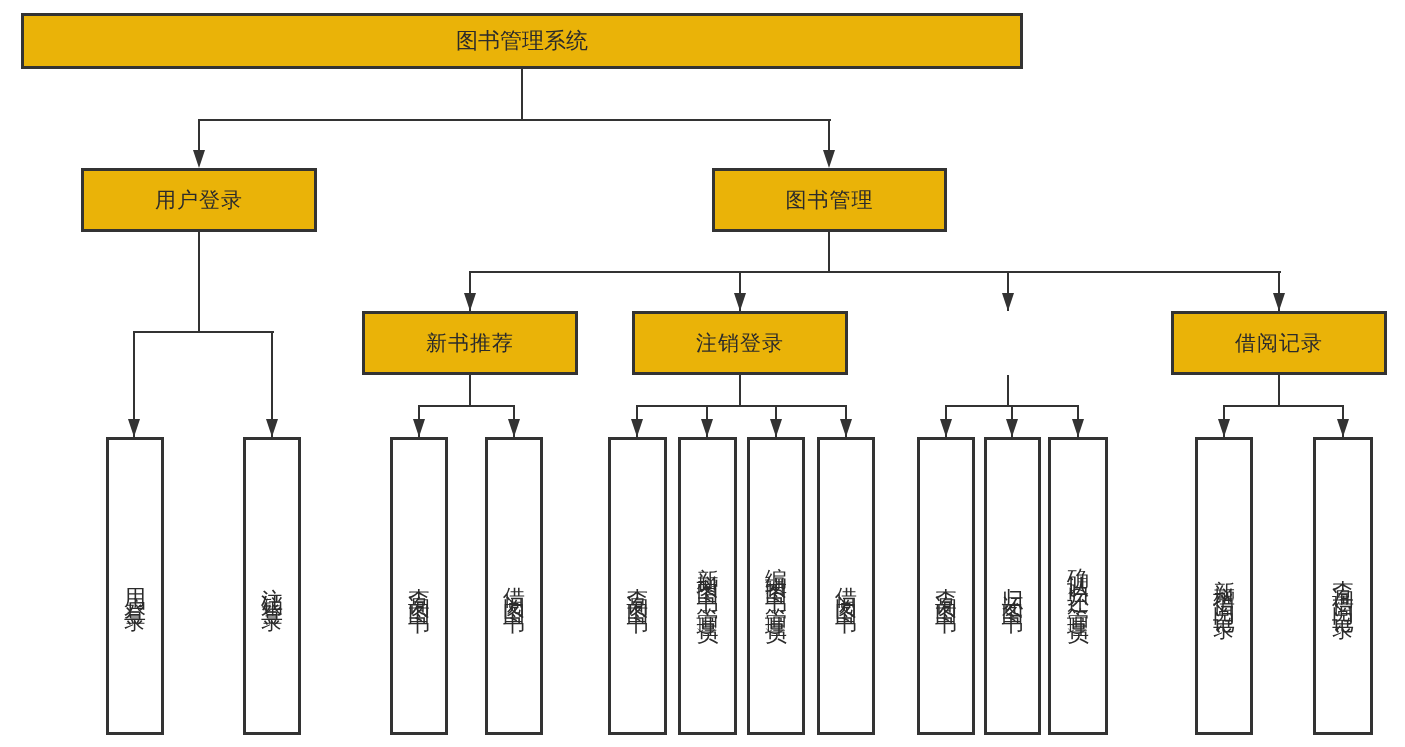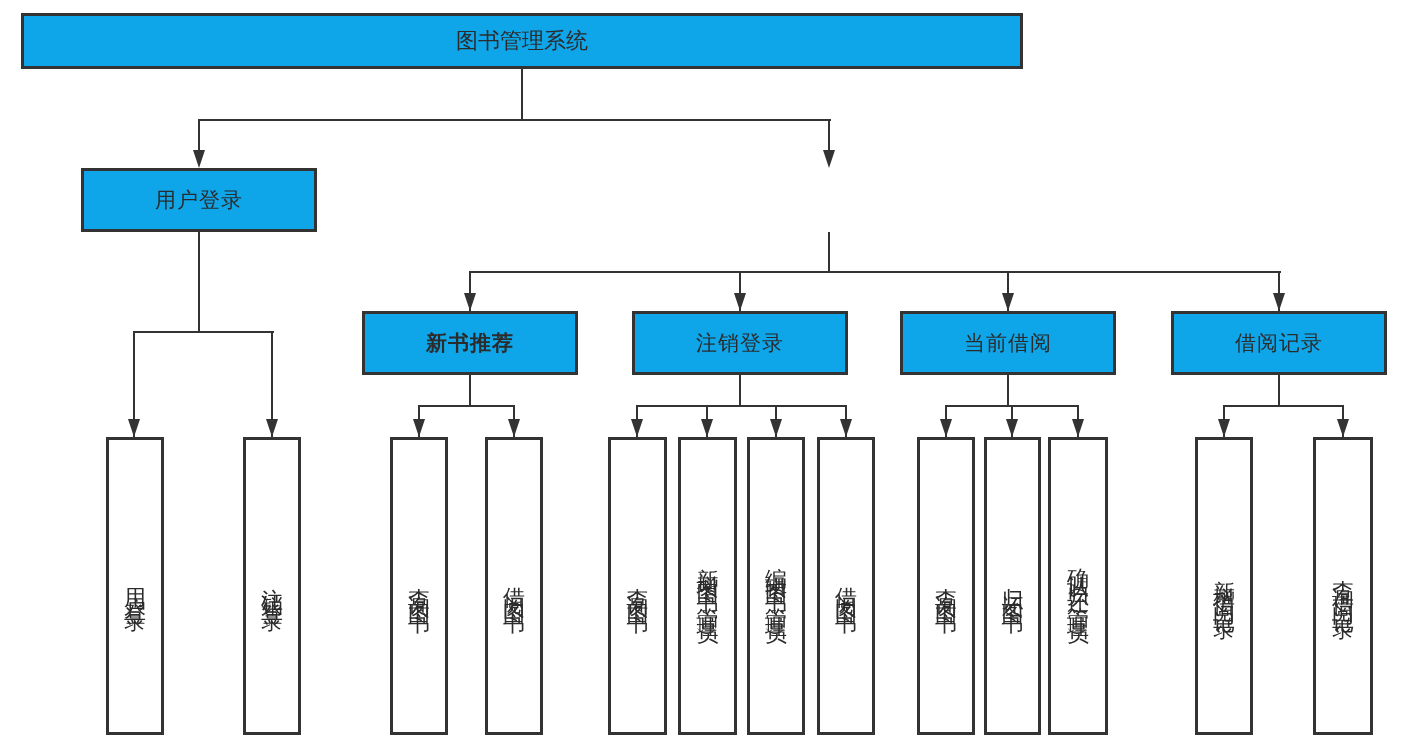--- a/index.html
+++ b/index.html
@@ -8,21 +8,21 @@
     width: 1405px;
     height: 747px;
     background: #ffffff;
     font-family: "DejaVu Sans", sans-serif;
     overflow: hidden;
   }
   .box {
     position: absolute;
     box-sizing: border-box;
     border: 3px solid #333333;
-    background: #0ea5e9;
+    background: #eab308;
     display: flex;
     align-items: center;
     justify-content: center;
     color: #2b2b2b;
   }
   .hbox { font-size: 21px; letter-spacing: 1px; }
   .root-box { font-size: 22px; }
   .leaf {
     position: absolute;
     box-sizing: border-box;
@@ -74,47 +74,47 @@
   <div class="vline" style="left:521px; top:69px; height:52px;"></div>
   <div class="hline" style="left:198px; top:119px; width:633px;"></div>
   <div class="vline" style="left:198px; top:119px; height:31px;"></div>
   <div class="arrow" style="left:193px; top:150px;"></div>
   <div class="vline" style="left:828px; top:119px; height:31px;"></div>
   <div class="arrow" style="left:823px; top:150px;"></div>
 
   <div class="box hbox" style="left:81px; top:168px; width:236px; height:64px;">
     <span>用户登录</span>
   </div>
+  <div class="box hbox" style="left:712px; top:168px; width:235px; height:64px;">
+    <span>图书管理</span>
+  </div>
 
   <div class="vline" style="left:198px; top:232px; height:101px;"></div>
   <div class="hline" style="left:133px; top:331px; width:141px;"></div>
   <div class="vline" style="left:133px; top:331px; height:106px;"></div>
   <div class="arrow" style="left:128px; top:419px;"></div>
   <div class="vline" style="left:271px; top:331px; height:106px;"></div>
   <div class="arrow" style="left:266px; top:419px;"></div>
 
   <div class="vline" style="left:828px; top:232px; height:41px;"></div>
   <div class="hline" style="left:469px; top:271px; width:812px;"></div>
   <div class="vline" style="left:469px; top:271px; height:40px;"></div>
   <div class="arrow" style="left:464px; top:293px;"></div>
   <div class="vline" style="left:739px; top:271px; height:40px;"></div>
   <div class="arrow" style="left:734px; top:293px;"></div>
   <div class="vline" style="left:1007px; top:271px; height:40px;"></div>
   <div class="arrow" style="left:1002px; top:293px;"></div>
   <div class="vline" style="left:1278px; top:271px; height:40px;"></div>
   <div class="arrow" style="left:1273px; top:293px;"></div>
 
-  <div class="box hbox" style="left:362px; top:311px; width:216px; height:64px;font-weight:bold;">
+  <div class="box hbox" style="left:362px; top:311px; width:216px; height:64px;">
     <span>新书推荐</span>
   </div>
   <div class="box hbox" style="left:632px; top:311px; width:216px; height:64px;">
     <span>注销登录</span>
-  </div>
-  <div class="box hbox" style="left:900px; top:311px; width:216px; height:64px;">
-    <span>当前借阅</span>
   </div>
   <div class="box hbox" style="left:1171px; top:311px; width:216px; height:64px;">
     <span>借阅记录</span>
   </div>
 
   <div class="vline" style="left:469px; top:375px; height:32px;"></div>
   <div class="hline" style="left:418px; top:405px; width:97px;"></div>
   <div class="vline" style="left:418px; top:405px; height:32px;"></div>
   <div class="arrow" style="left:413px; top:419px;"></div>
   <div class="vline" style="left:513px; top:405px; height:32px;"></div>

